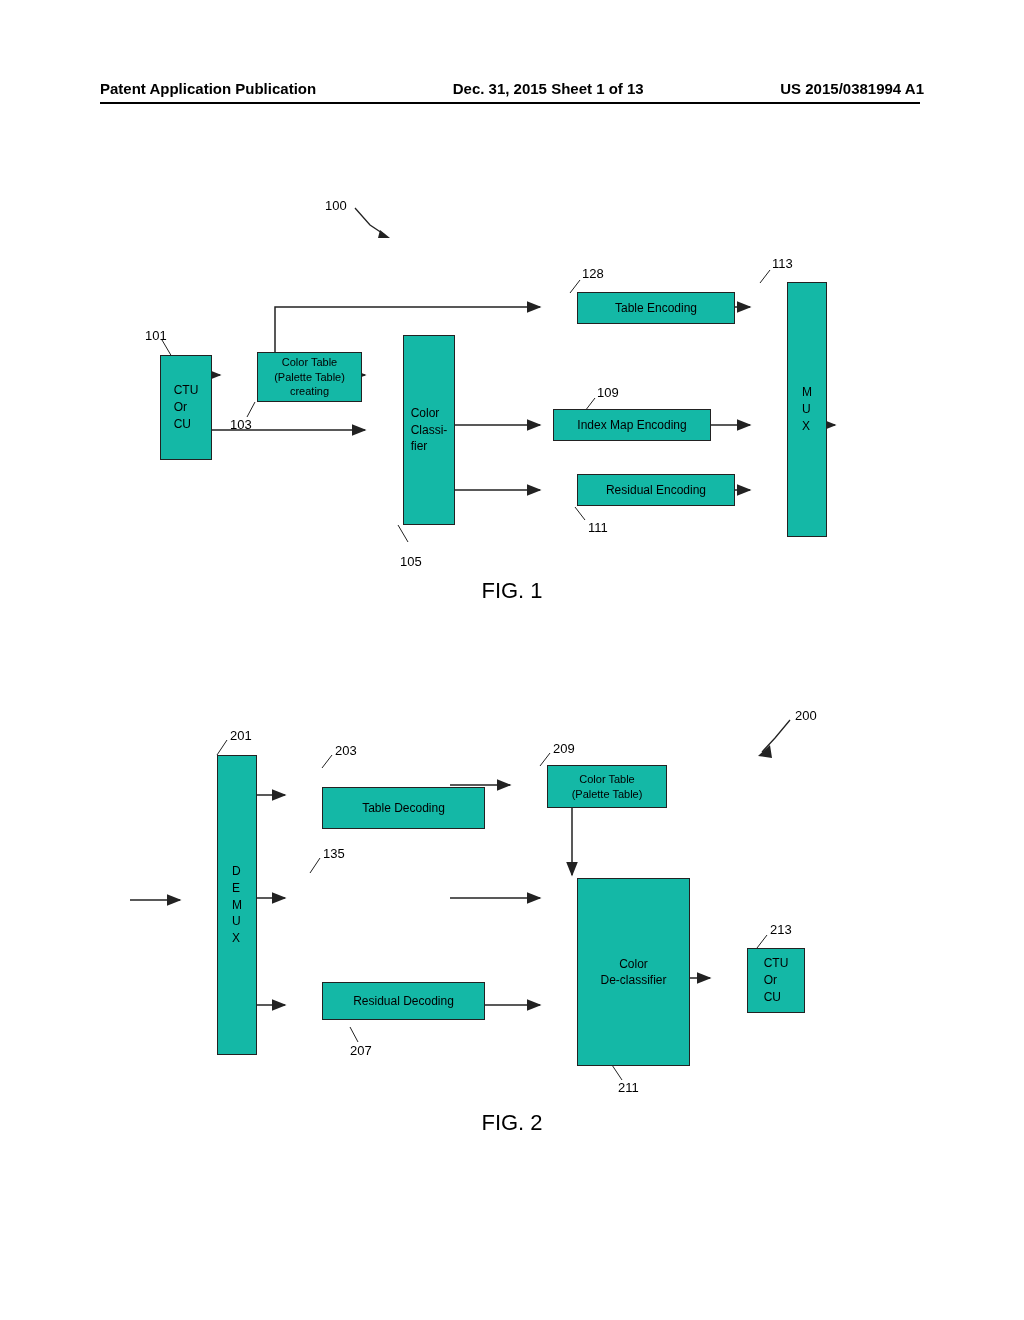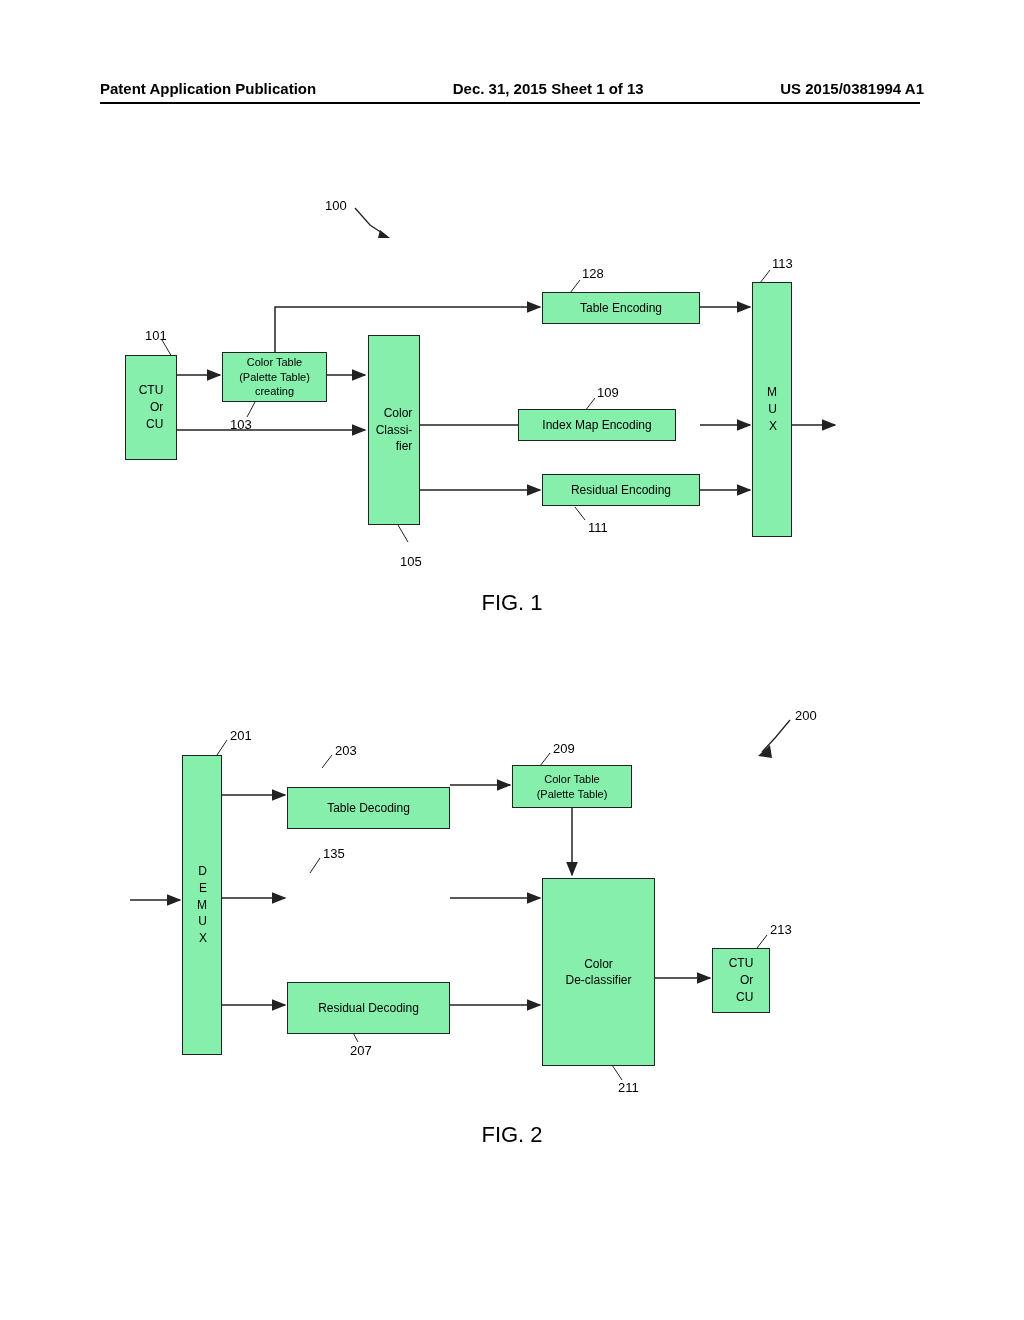--- a/index.html
+++ b/index.html
@@ -31,44 +31,44 @@
   .diagram-container {
     position: absolute;
     left: 0;
     width: 1024px;
   }
   .fig1 { top: 180px; height: 430px; }
   .fig2 { top: 680px; height: 470px; }
   .box {
     position: absolute;
     border: 1.5px solid #222;
-    background: #86efac;
+    background: #14b8a6;
     display: flex;
     align-items: center;
     justify-content: center;
     text-align: center;
     font-size: 12px;
     line-height: 1.35;
+    margin-left: 35px;
   }
   .vert-text {
     writing-mode: horizontal-tb;
     font-size: 12px;
-    text-align: right;
+    text-align: left;
     line-height: 1.4;
   }
   .label {
     position: absolute;
     font-size: 13px;
   }
   .fig-caption {
     position: absolute;
     font-size: 22px;
     text-align: center;
     width: 100%;
-    margin-top: 12px;
   }
 </style>
 </head>
 <body>
 
 <div class="header">
   <span>Patent Application Publication</span>
   <span>Dec. 31, 2015  Sheet 1 of 13</span>
   <span>US 2015/0381994 A1</span>
 </div>
@@ -211,21 +211,21 @@
   <div class="box" style="left:182px;top:75px;width:40px;height:300px">
     <span class="vert-text" style="white-space:pre-line;">D
 E
 M
 U
 X</span>
   </div>
   <div class="box" style="left:287px;top:107px;width:163px;height:42px">
     <span>Table Decoding</span>
   </div>
-  <div class="box" style="left:287px;top:302px;width:163px;height:52px">
+  <div class="box" style="left:287px;top:302px;width:163px;height:38px">
     <span>Residual Decoding</span>
   </div>
   <div class="box" style="left:512px;top:85px;width:120px;height:43px;font-size:11px">
     <span style="white-space:pre-line;">Color Table
 (Palette Table)</span>
   </div>
   <div class="box" style="left:542px;top:198px;width:113px;height:188px">
     <span style="white-space:pre-line;">Color
 De-classifier</span>
   </div>

